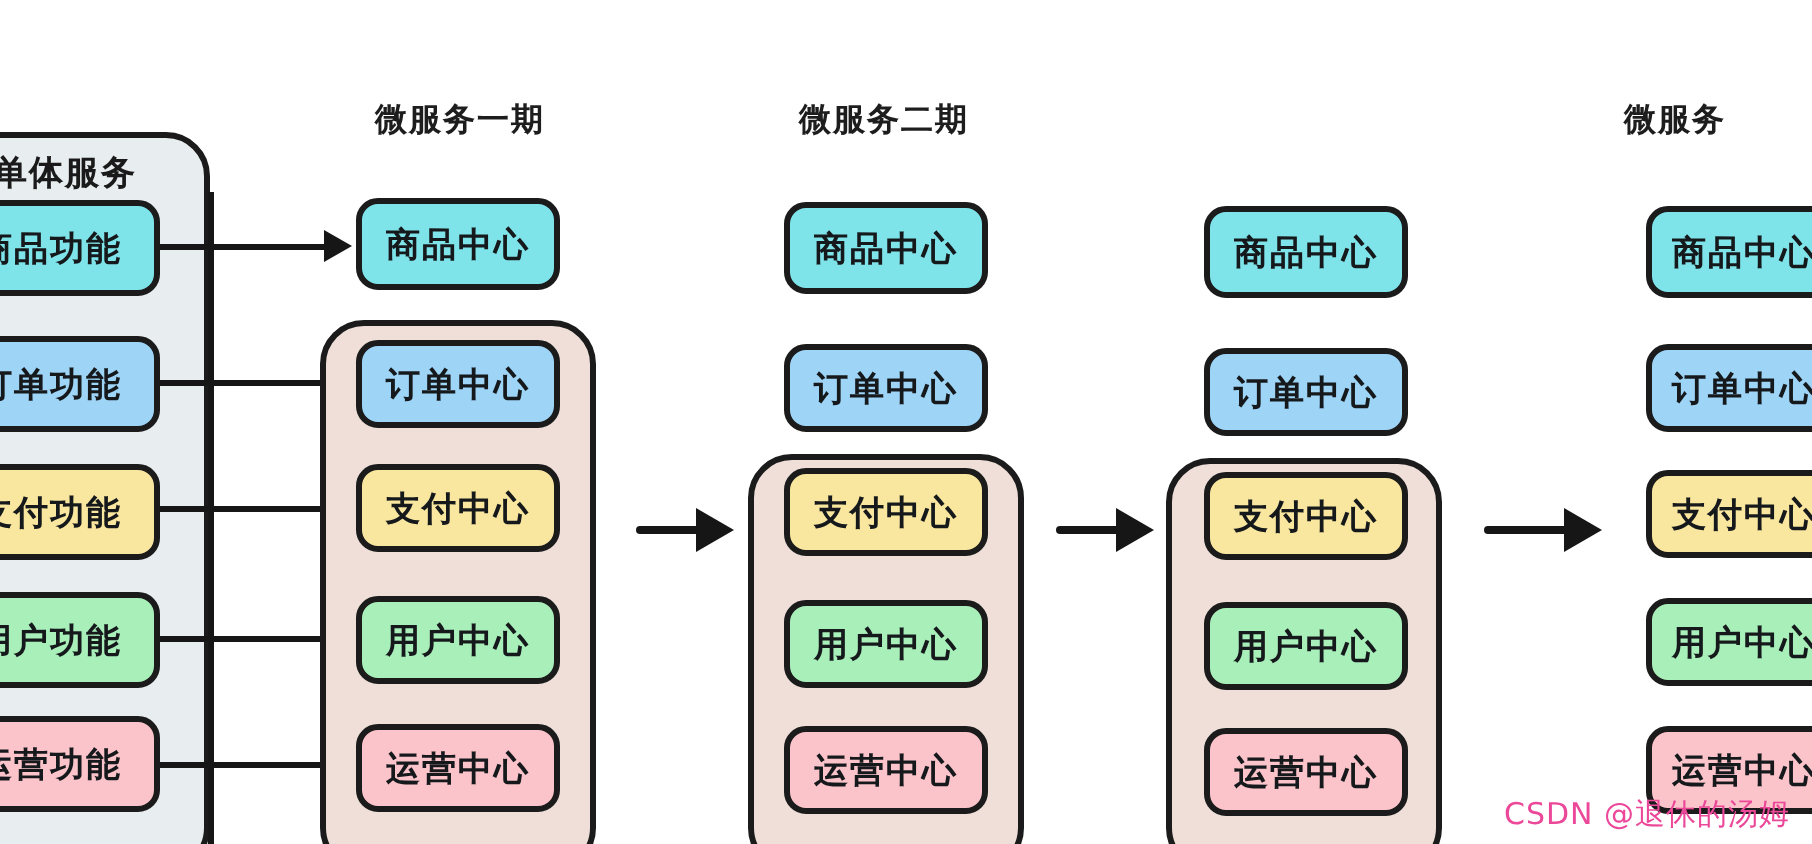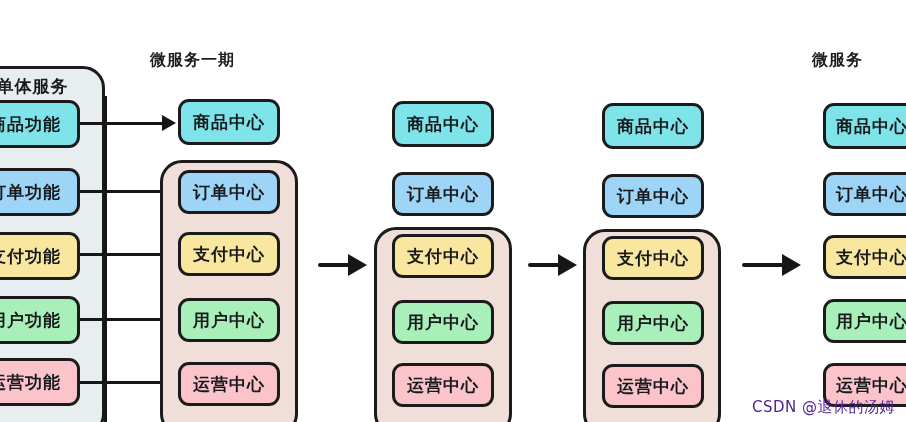--- a/index.html
+++ b/index.html
@@ -19,21 +19,21 @@
   }
 
   
   .col-header {
     position: absolute;
     font-size: 16px;
     font-weight: 700;
     color: #1d1d1d;
     letter-spacing: 1px;
     white-space: nowrap;
-    text-align: left;
+    text-align: center;
     font-family: "DejaVu Sans", "Liberation Sans", sans-serif;
   }
 
   
   .group {
     position: absolute;
     border: 3px solid #1b1b1b;
     border-radius: 22px;
     box-sizing: border-box;
   }
@@ -114,32 +114,33 @@
     height: 0;
     border-top: 11px solid transparent;
     border-bottom: 11px solid transparent;
     border-left: 19px solid #161616;
   }
 
   
   .watermark {
     position: absolute;
     font-size: 15px;
-    color: #4c1d95;
+    color: #ec4899;
     white-space: nowrap;
     letter-spacing: 0.5px;
     font-family: "DejaVu Sans", "Liberation Sans", sans-serif;
   }
 </style>
 </head>
 <body>
 
 <div id="canvas">
 
   <div class="col-header" style="left:150px; top:50px; width:160px;">微服务一期</div>
+  <div class="col-header" style="left:362px; top:50px; width:160px;">微服务二期</div>
   <div class="col-header" style="left:812px; top:50px; width:120px; text-align:left;">微服务</div>
 
   <div class="group mono" style="left:-40px; top:66px; width:145px; height:370px;">
     <div class="group-title">单体服务</div>
   </div>
   <div class="box" style="left:-30px; top:100px; width:110px; height:48px; background:#7fe4ea;">商品功能</div>
   <div class="box" style="left:-30px; top:168px; width:110px; height:48px; background:#9ed5f7;">订单功能</div>
   <div class="box" style="left:-30px; top:232px; width:110px; height:48px; background:#fae79f;">支付功能</div>
   <div class="box" style="left:-30px; top:296px; width:110px; height:48px; background:#a9efba;">用户功能</div>
   <div class="box" style="left:-30px; top:358px; width:110px; height:48px; background:#fac4ca;">运营功能</div>

